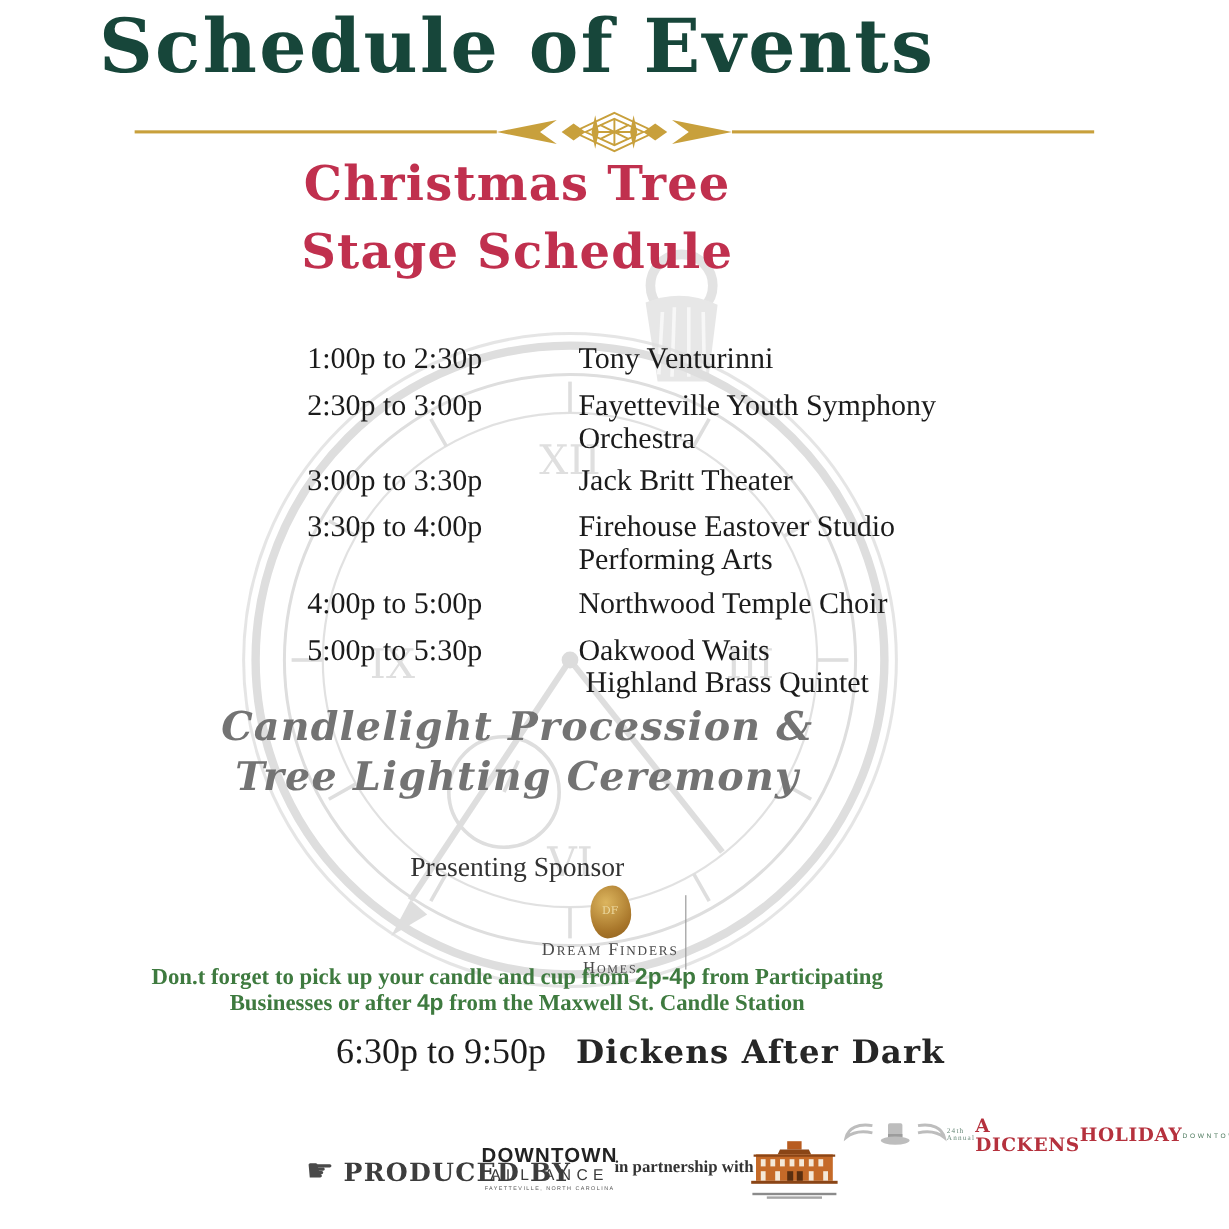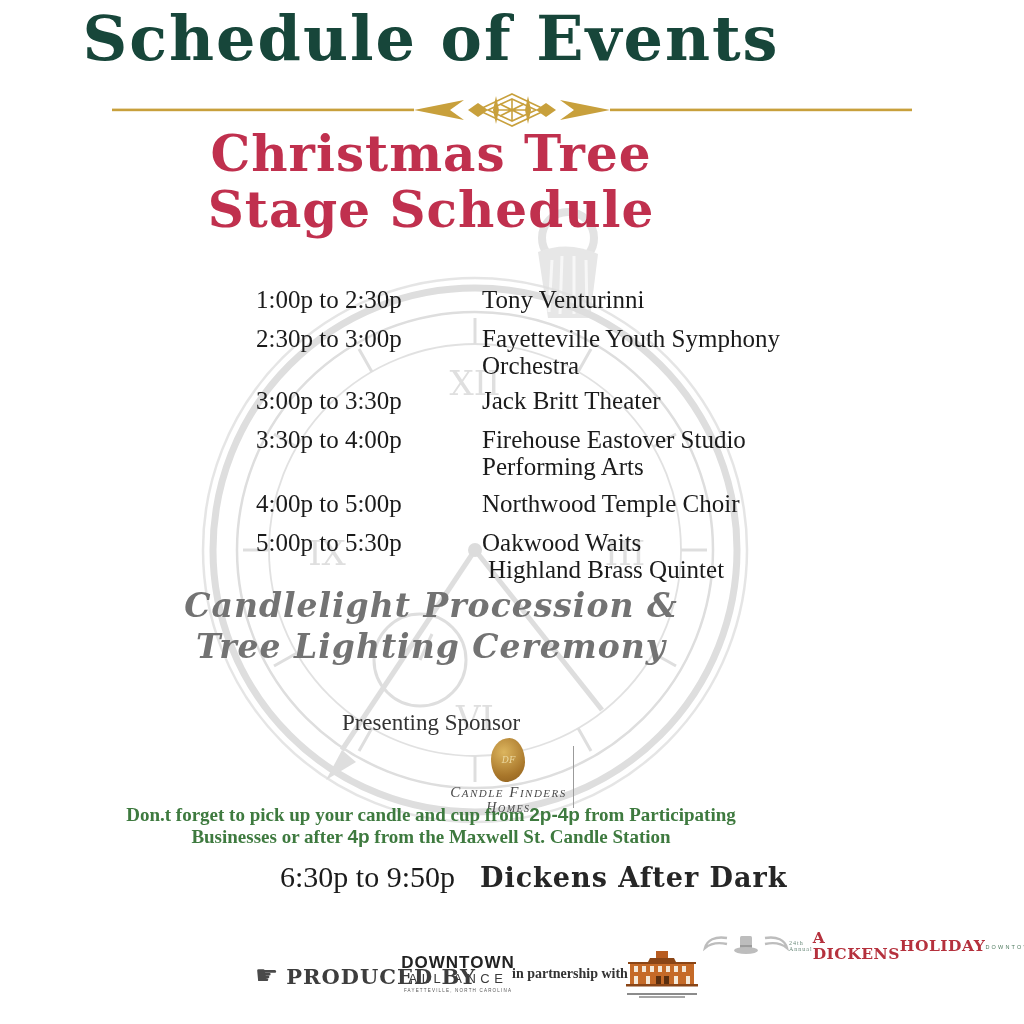--- a/index.html
+++ b/index.html
@@ -11,38 +11,38 @@
   
   #watermark{left:170px;top:190px;z-index:0;pointer-events:none;}
   .content{z-index:2;}
 
   
   .main-title{top:2px;font-family:"DejaVu Serif",serif;font-weight:bold;
       font-size:62px;letter-spacing:2px;color:#17463a;}
   .divider{top:92px;left:112px;}
 
   .sub-title{top:126px;font-family:"DejaVu Serif",serif;font-weight:bold;
-      font-size:50px;line-height:56px;color:#c0304e;letter-spacing:1px;}
+      font-size:40px;line-height:56px;color:#c0304e;letter-spacing:1px;}
 
   
   #schedule{top:286px;left:256px;width:560px;font-size:25px;color:#1b1b1b;}
   .row{display:flex;align-items:flex-start;}
   .row .time{width:226px;flex:none;line-height:27px;}
   .row .perf{width:334px;line-height:27px;}
   .perf2{display:block;margin-left:6px;}
   .mb12{margin-bottom:12px;} .mb8{margin-bottom:8px;} .mb10{margin-bottom:10px;}
 
   .ceremony{top:585px;font-family:"DejaVu Serif",serif;font-style:italic;font-weight:bold;
       font-size:33px;line-height:41px;color:#737373;letter-spacing:1px;}
 
   .presenting{top:710px;font-size:23px;color:#333333;}
 
   
   #sponsors{top:738px;left:0;width:1024px;display:flex;justify-content:center;
-      align-items:center;gap:6px;font-style:italic;}
+      align-items:center;gap:6px;}
   .df-col,.jet-col{display:flex;flex-direction:column;align-items:center;}
   .seal{width:34px;height:44px;border-radius:54% 46% 58% 42%/48% 55% 45% 52%;
       background:radial-gradient(circle at 38% 32%, #dcb55e, #a8762a 65%, #8c5e1e);
       display:flex;align-items:center;justify-content:center;
       color:#ecd9a0;font-size:9px;font-family:"DejaVu Serif",serif;}
   .df-name{font-variant:small-caps;letter-spacing:1.5px;color:#4a4a4a;font-size:15px;
       line-height:15px;margin-top:3px;font-family:"Liberation Serif",serif;}
   .df-homes{font-variant:small-caps;letter-spacing:1.5px;color:#4a4a4a;font-size:14px;line-height:15px;}
   .vline{width:1px;height:62px;background:#9b9b9b;}
   .jet-name{font-family:"Liberation Sans",sans-serif;font-weight:bold;font-size:20px;
@@ -197,21 +197,21 @@
     <div>Tree Lighting Ceremony</div>
   </div>
 
   <div class="abs center presenting">Presenting Sponsor</div>
 
   <div id="sponsors" class="abs">
     <div class="df-col">
       <div class="seal">
         <span>DF</span>
       </div>
-      <div class="df-name">Candle Finders</div>
+      <div class="df-name">Dream Finders</div>
       <div class="df-homes">Homes</div>
     </div>
     <div class="vline"></div>
   </div>
 
   <div class="abs center note">
     <div><span>Don.t forget to pick up your candle and cup from </span><span class="np">2p-4p</span><span> from Participating</span></div>
     <div><span>Businesses or after </span><span class="np">4p</span><span> from the Maxwell St. Candle Station</span></div>
   </div>
 

